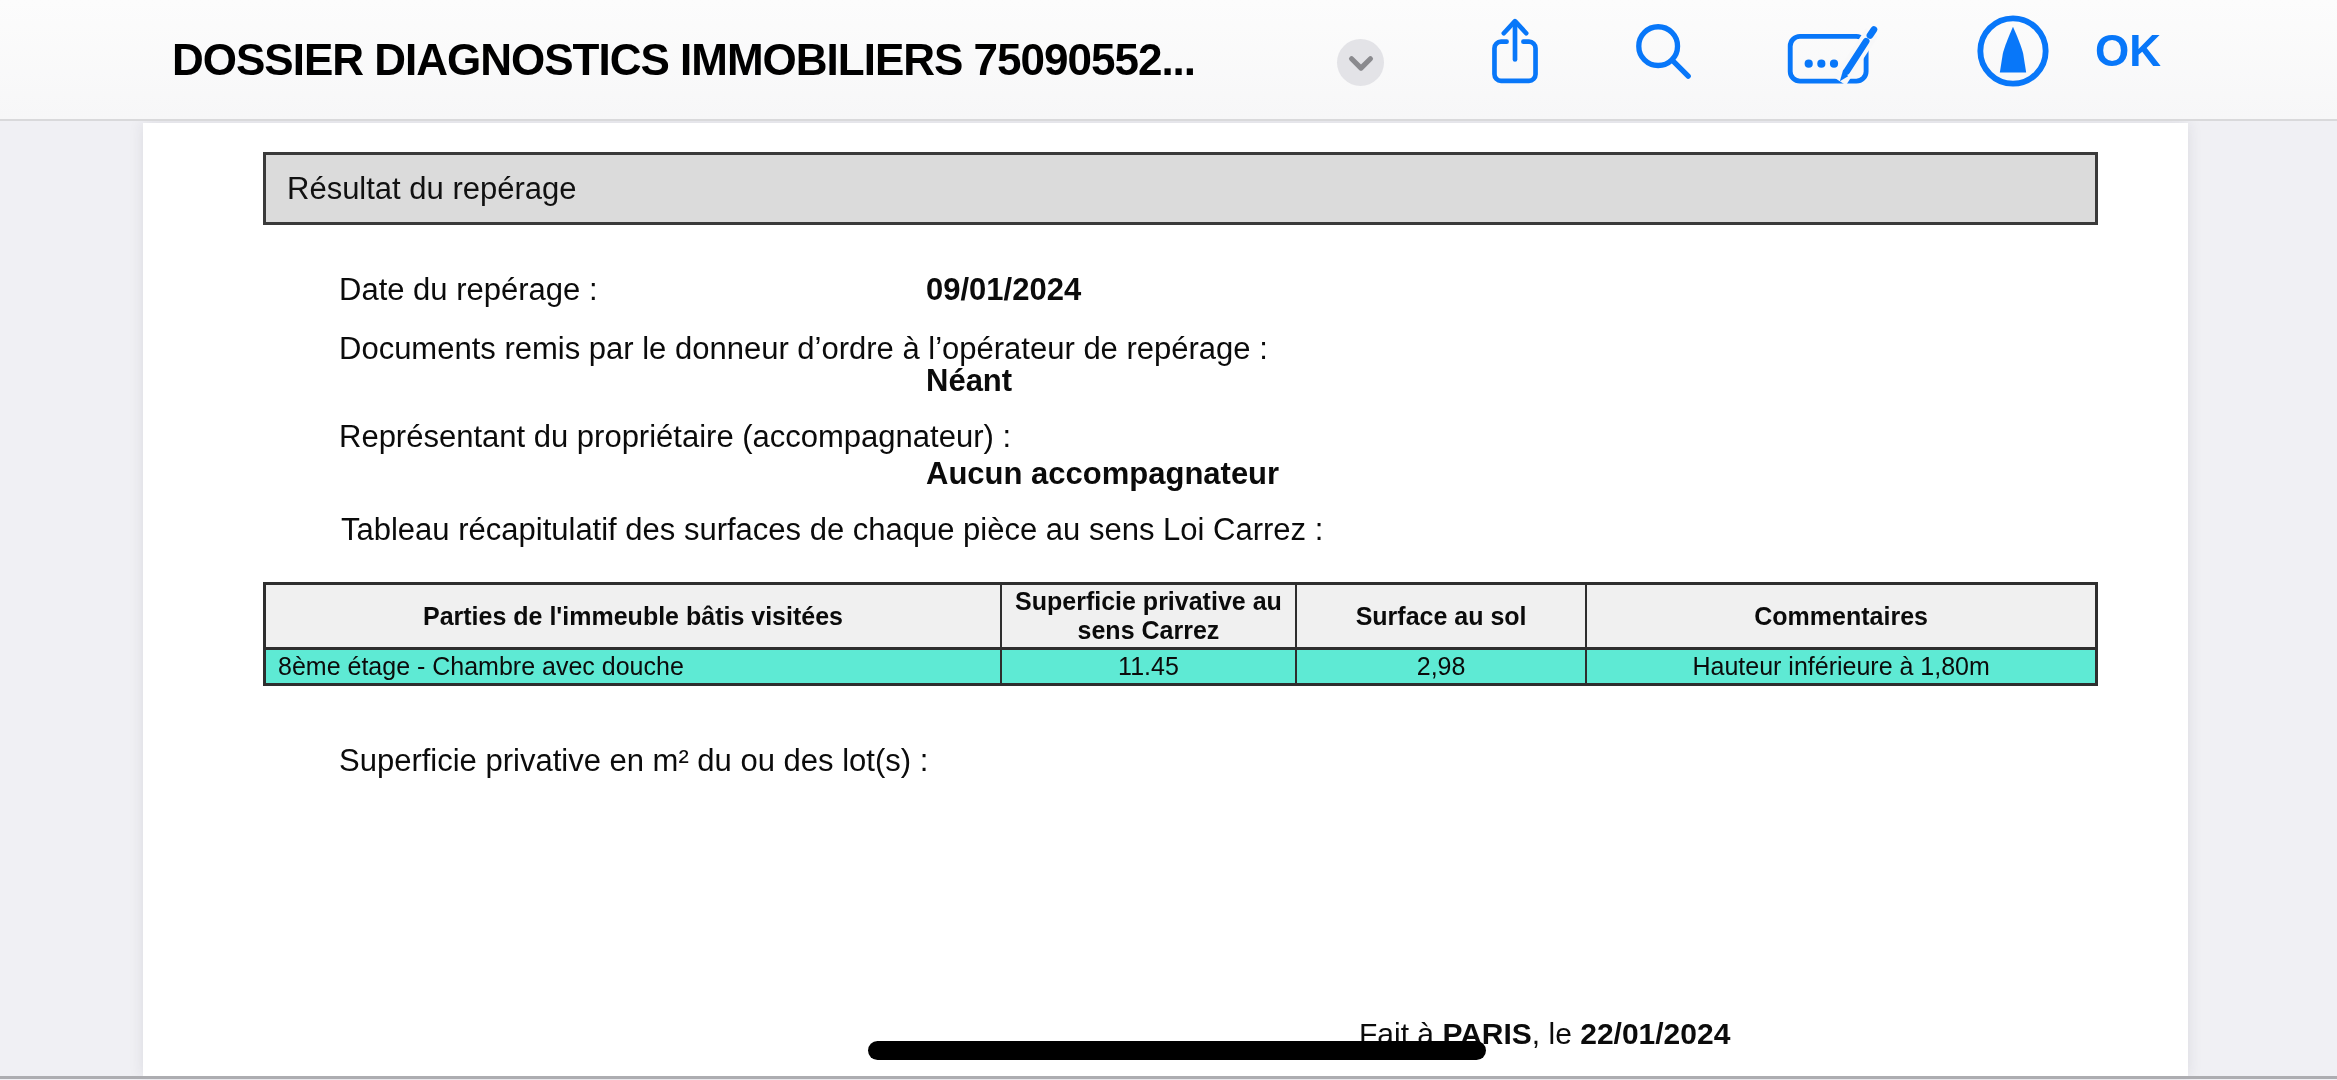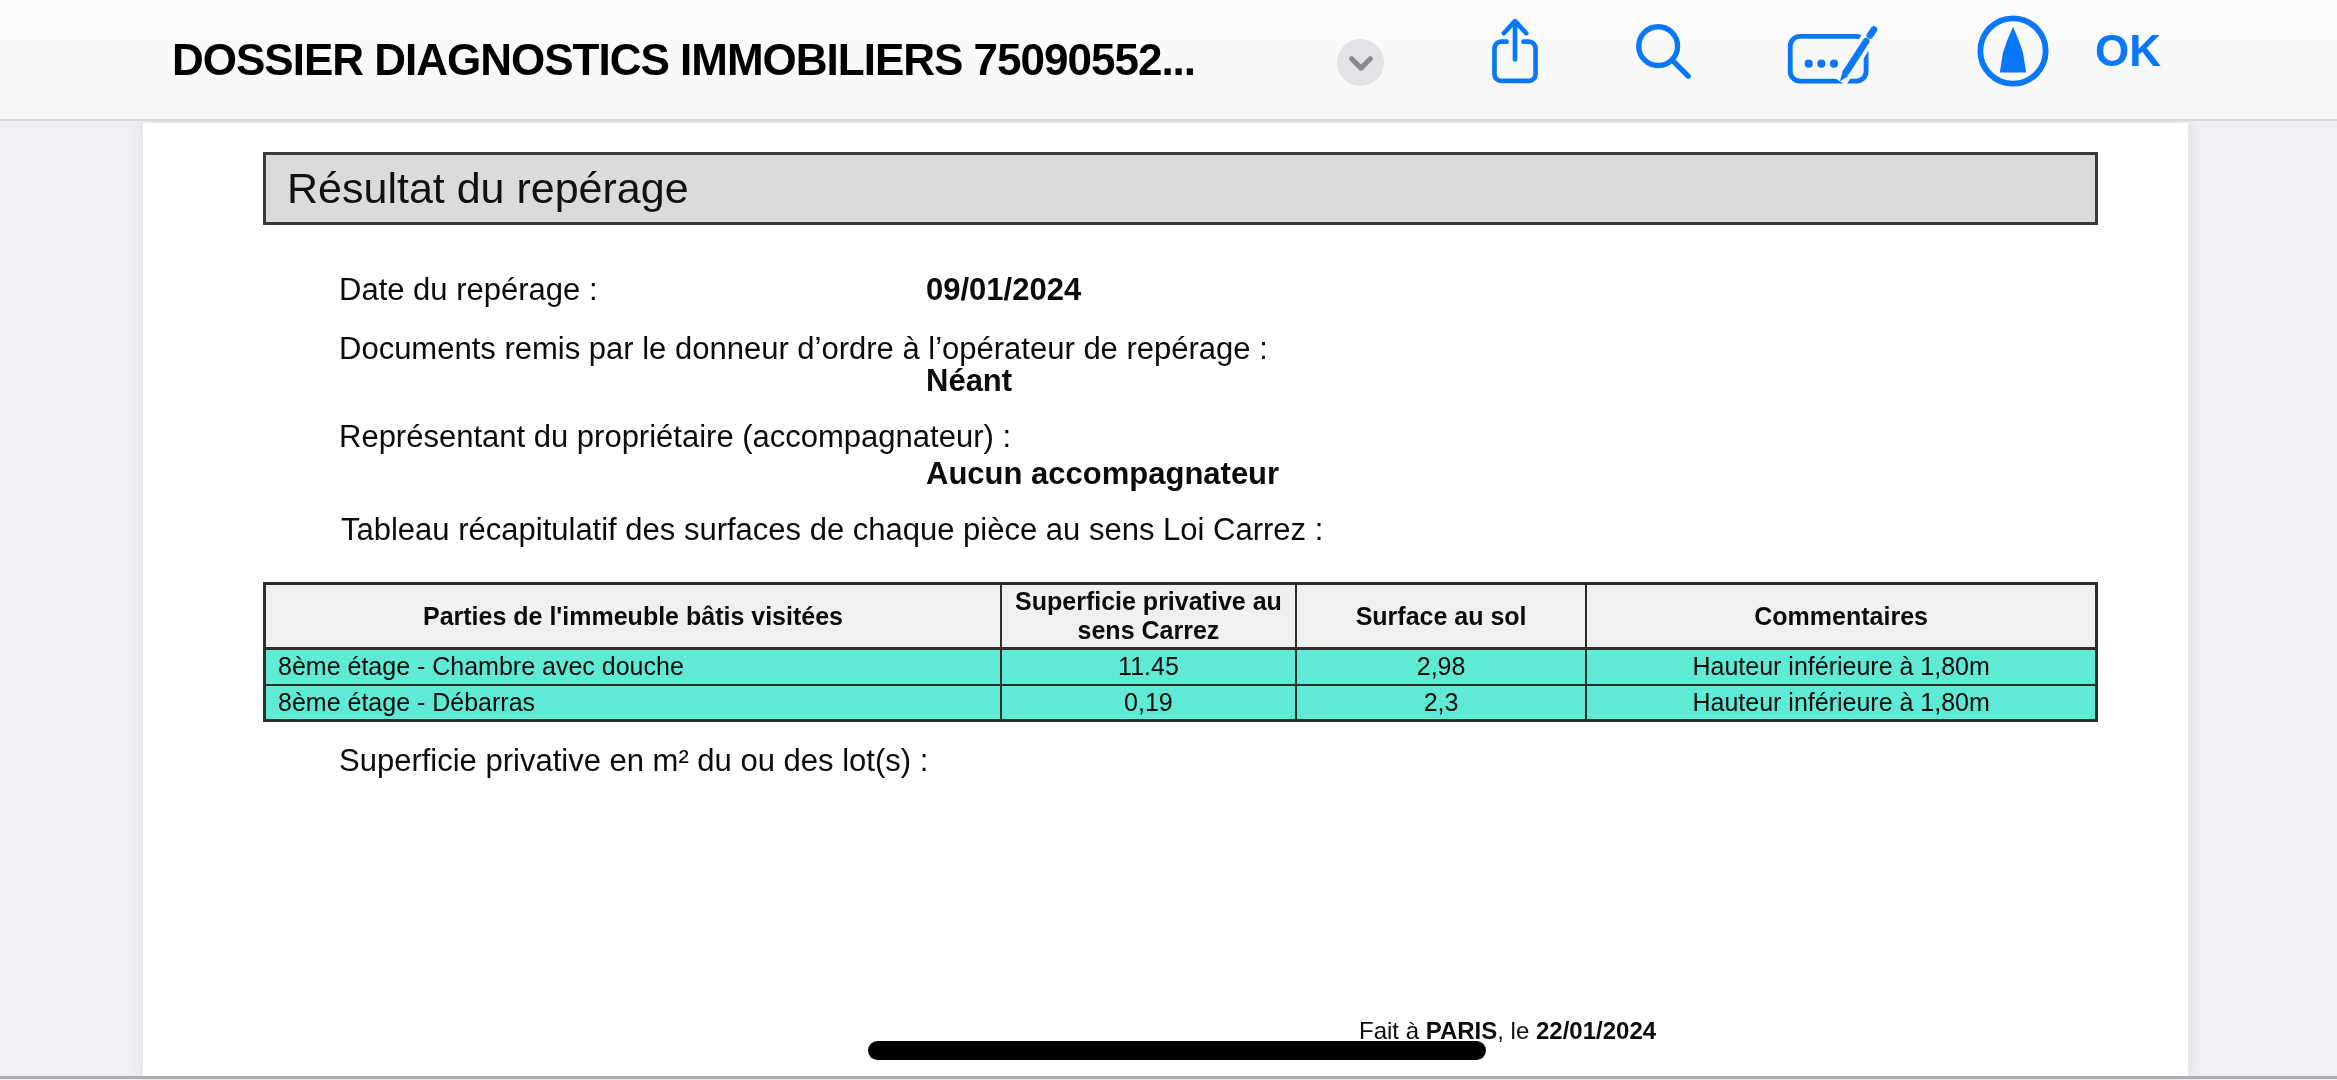--- a/index.html
+++ b/index.html
@@ -44,21 +44,21 @@
   
   .page {
     position:absolute; left:143px; top:123px; width:2045px; height:953px;
     background:#ffffff;
     box-shadow:0 0 14px rgba(40,40,60,0.10);
   }
   .section-header {
     position:absolute; left:120px; top:29px; width:1835px; height:73px;
     background:#DBDBDB; border:3px solid #3A3A3A;
     display:flex; align-items:center; padding-left:21px;
-    font-size:43px; color:#111;
+    font-size:31px; color:#111;
   }
   .fline { position:absolute; font-size:31px; line-height:34px; white-space:nowrap; }
   .bold  { font-weight:700; }
 
   .date-row   { left:196px; top:150px; display:flex; }
   .date-row .lbl { width:587px; }
   .docs-label { left:196px; top:209px; }
   .docs-value { left:783px; top:241px; font-weight:700; }
   .rep-label  { left:196px; top:297px; }
   .rep-value  { left:783px; top:334px; font-weight:700; }
@@ -81,21 +81,21 @@
   table.surfaces tbody tr { height:36px; background:#5eead4; }
   table.surfaces td.cell-left { text-align:left; padding-left:12px; }
   .col1 { width:40.2%; } .col2 { width:16.1%; } .col3 { width:15.85%; } .col4 { width:27.85%; }
 
   
   .totals {
     position:absolute; left:0; right:0; top:733px; padding-left:52px;
     text-align:center; font-size:31px; font-weight:700; line-height:37px;
     white-space:nowrap;
   }
-  .signature { position:absolute; left:1216px; top:894px; font-size:24px; white-space:nowrap;text-align:right; }
+  .signature { position:absolute; left:1216px; top:894px; font-size:30px; white-space:nowrap;text-align:right; }
 
   
   .bottom-line { position:absolute; left:0; right:0; top:1076px; height:3px; background:#ADADB1; z-index:30; }
   .home-indicator {
     position:absolute; left:868px; top:1041px; width:618px; height:19px;
     background:#000; border-radius:10px; z-index:50; cursor:grab;
   }
   svg { display:block; }
 </style>
 </head>
@@ -190,26 +190,20 @@
         <th>Commentaires</th>
       </tr>
     </thead>
     <tbody>
       <tr>
         <td class="cell-left">8ème étage - Chambre avec douche</td>
         <td>11.45</td>
         <td>2,98</td>
         <td>Hauteur inférieure à 1,80m</td>
       </tr>
-      <tr>
-        <td class="cell-left">8ème étage - Débarras</td>
-        <td>0,19</td>
-        <td>2,3</td>
-        <td>Hauteur inférieure à 1,80m</td>
-      </tr>
     </tbody>
   </table>
 
   <div class="fline lots-line">Superficie privative en m² du ou des lot(s) :</div>
 
 
   <div class="signature">
     <span>Fait à </span><span class="bold">PARIS</span><span>, le </span><span class="bold">22/01/2024</span>
   </div>
 

